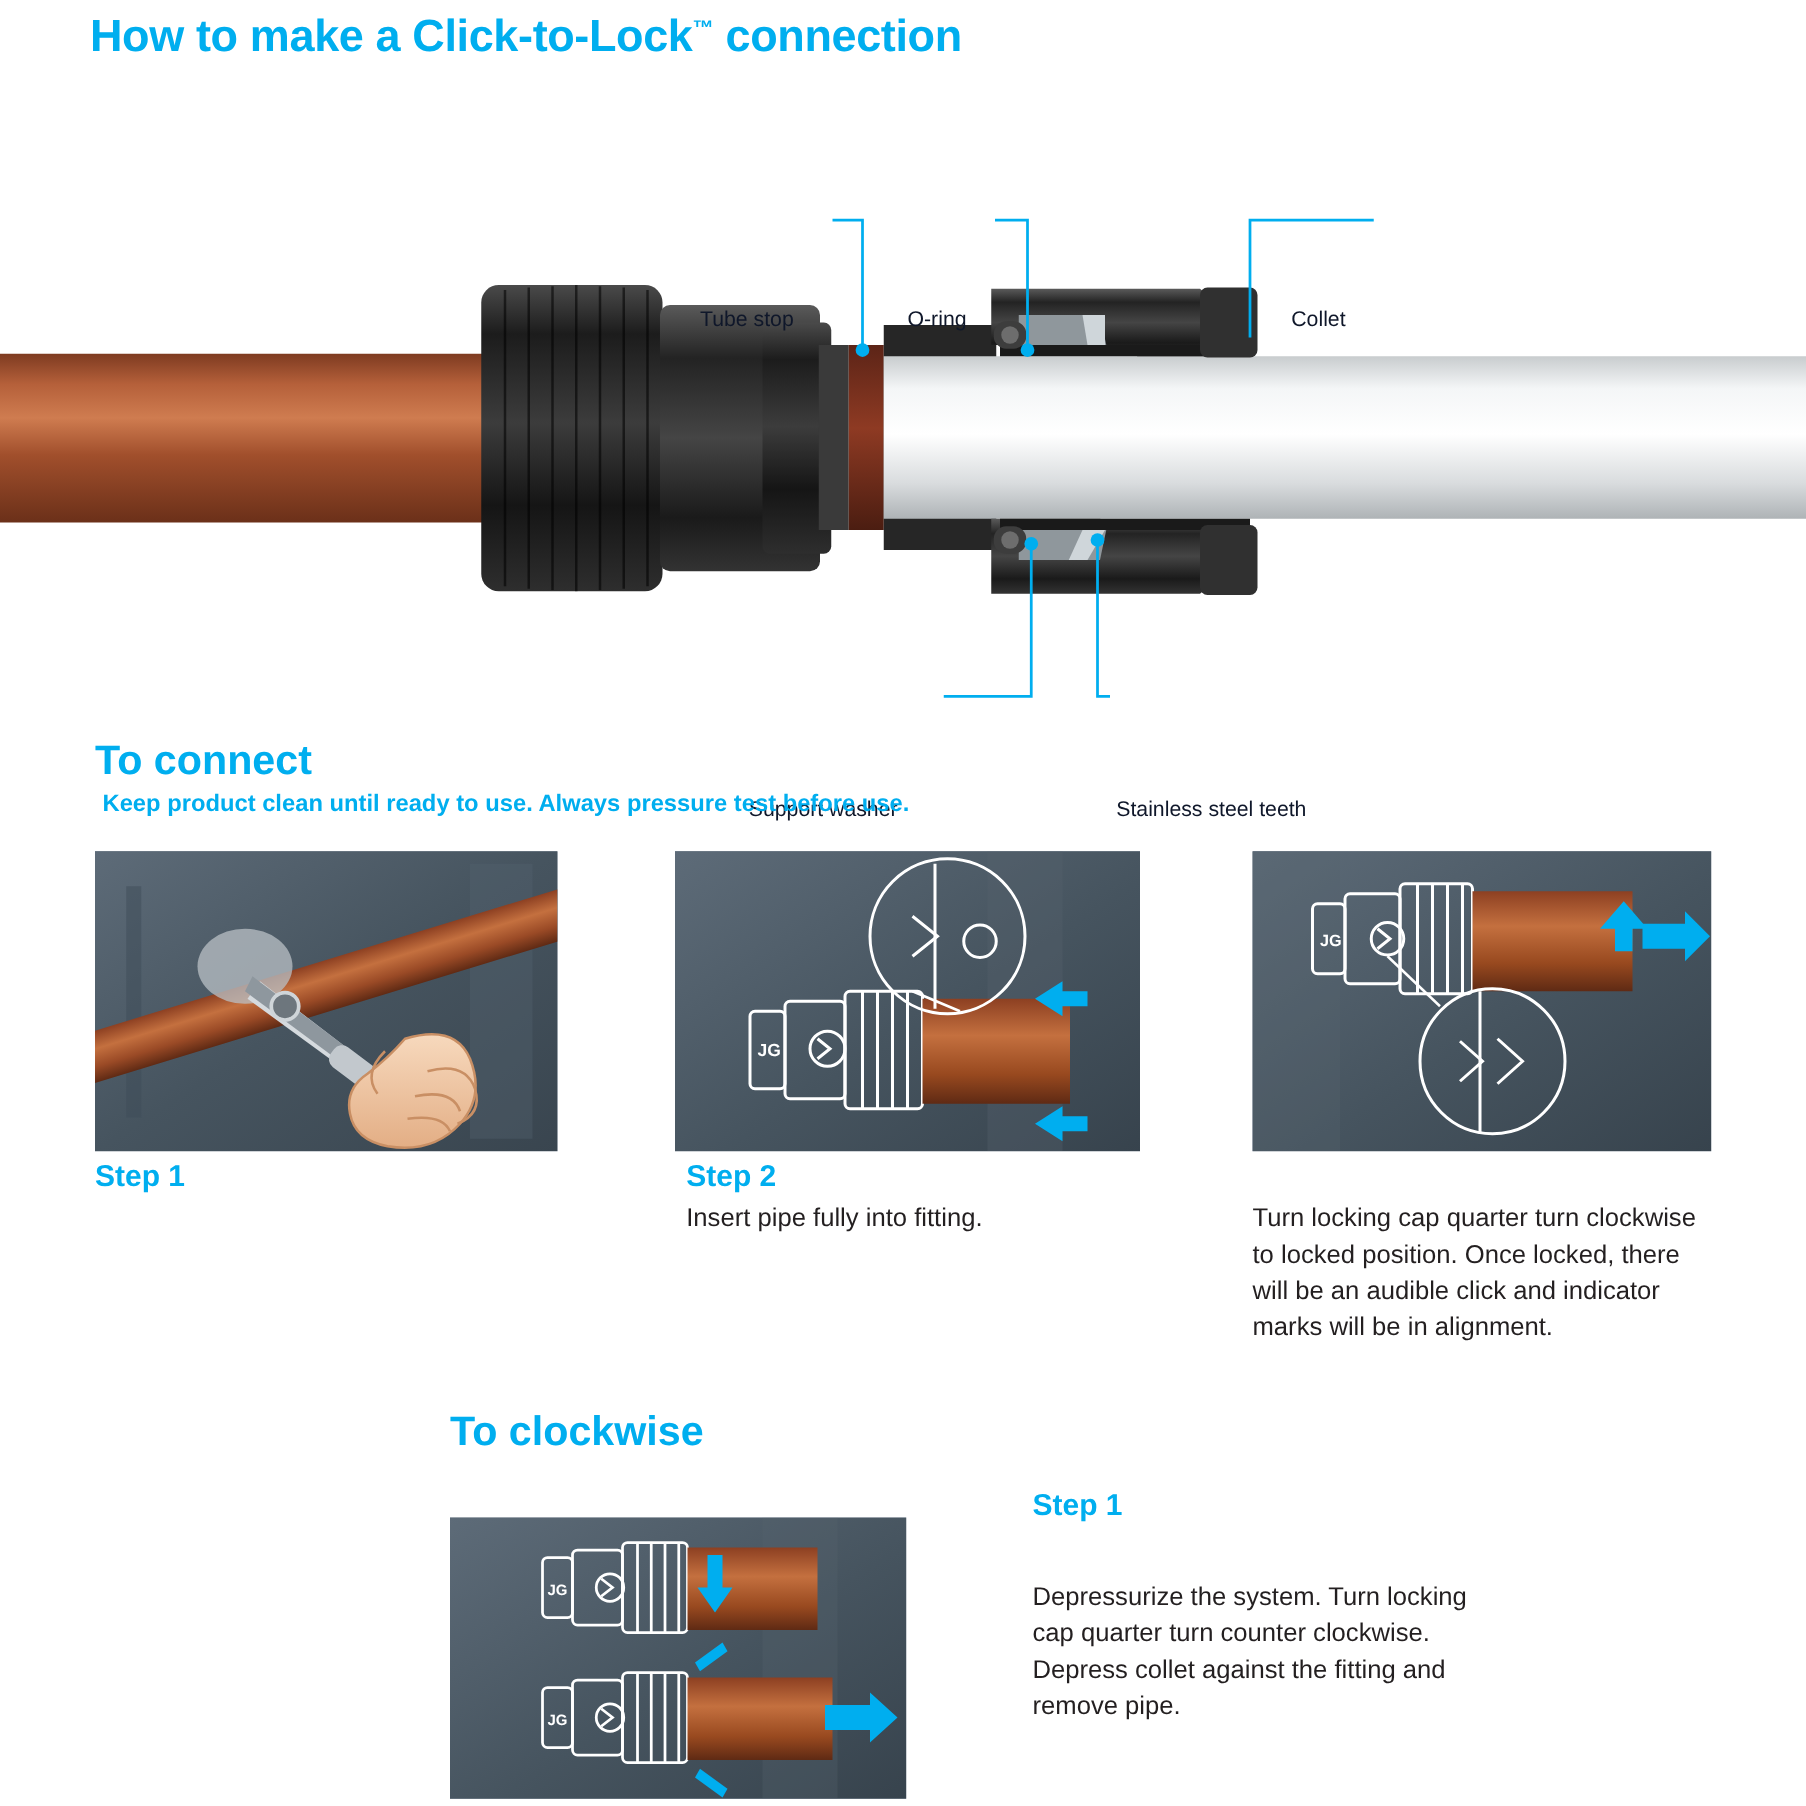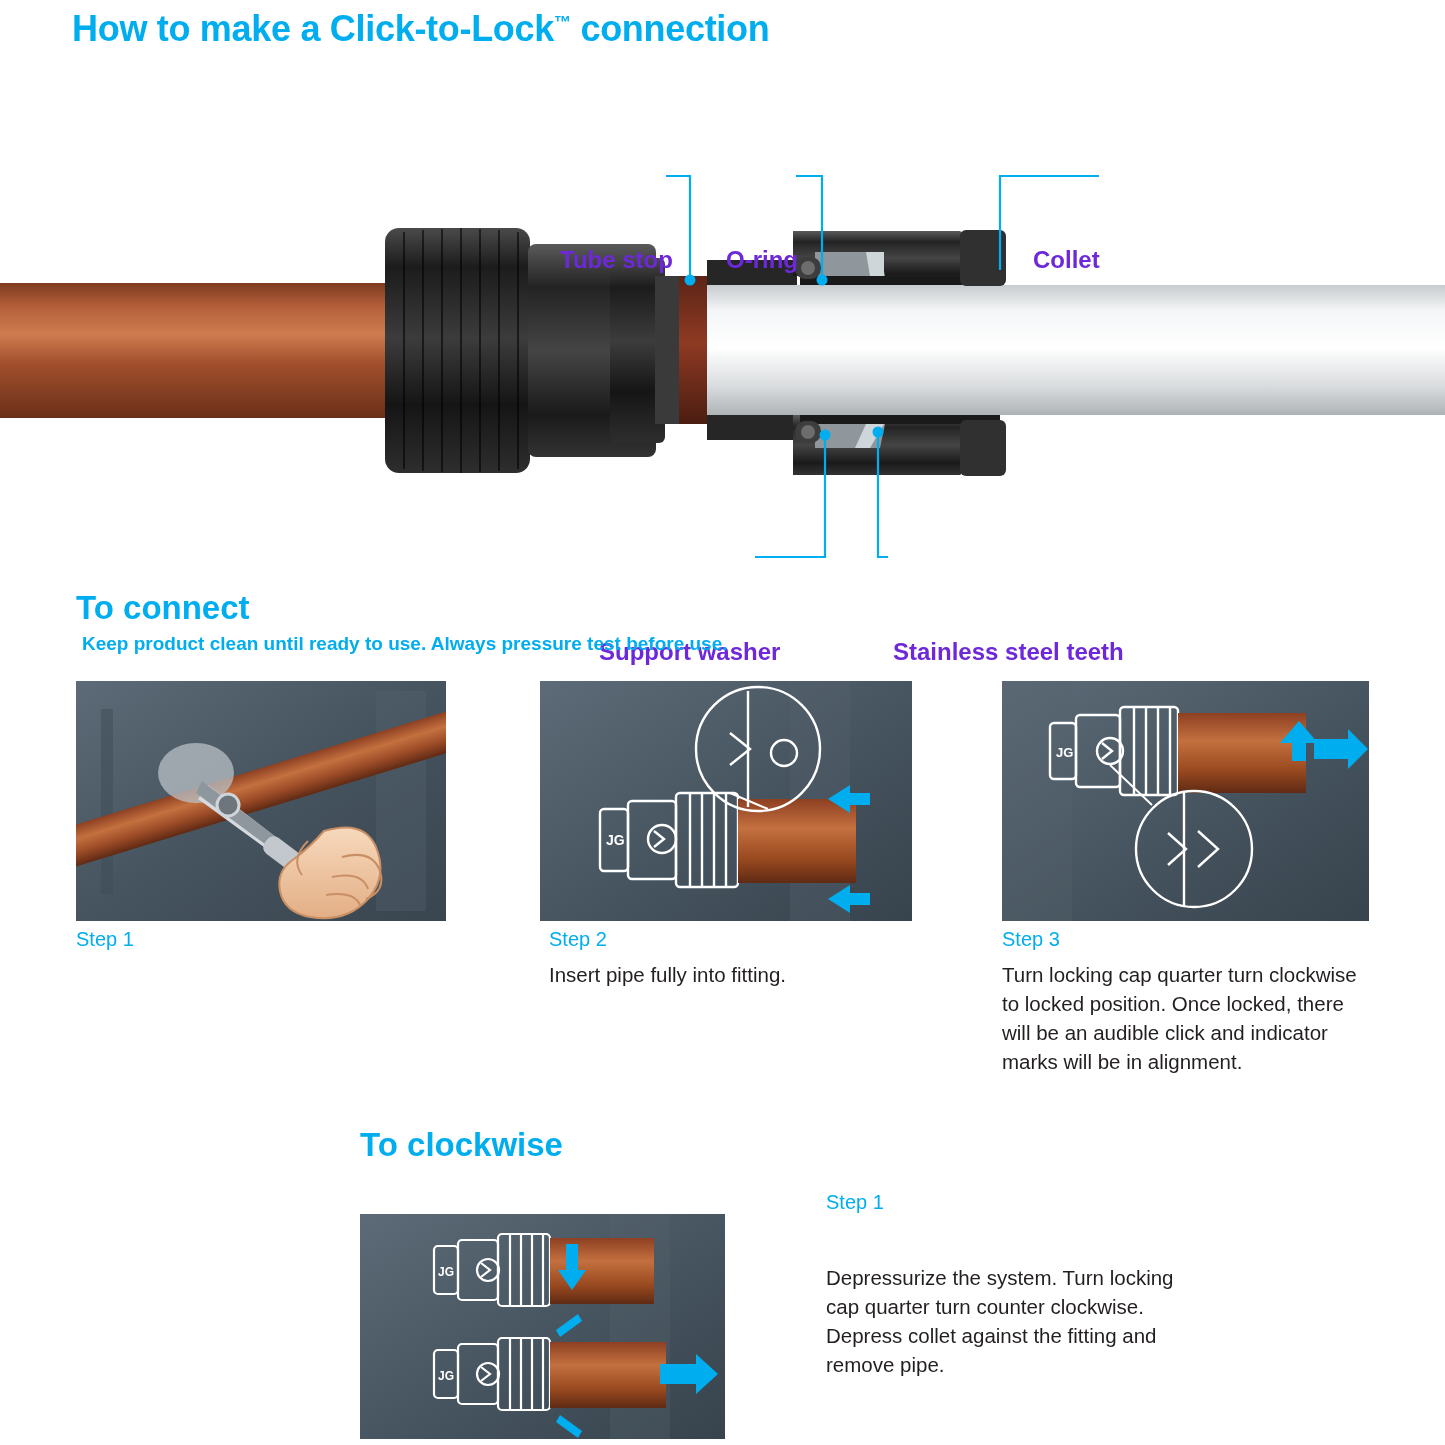--- a/index.html
+++ b/index.html
@@ -42,23 +42,23 @@
     position: absolute;
     left: 0;
     top: 100px;
     width: 1445px;
     height: 480px;
   }
   .hero svg { display:block; }
 
   .callout-label {
     position: absolute;
-    font-size: 24px;
-    font-weight: bold;
-    color: #6d28d9;
+    font-size: 17px;
+    font-weight: normal;
+    color: #0f172a;
     white-space: nowrap;
   }
   #lbl-tube-stop { left: 560px; top: 146px; }
   #lbl-o-ring    { left: 726px; top: 146px; }
   #lbl-collet    { left: 1033px; top: 146px; }
   #lbl-support   { left: 599px; top: 538px; }
   #lbl-teeth     { left: 893px; top: 538px; }
 
   
   .section-head {
@@ -90,22 +90,22 @@
   .panel svg { display: block; }
 
   #panel-1 { left: 76px;  top: 681px; width: 370px; height: 240px; }
   #panel-2 { left: 540px; top: 681px; width: 372px; height: 240px; }
   #panel-3 { left: 1002px;top: 681px; width: 367px; height: 240px; }
   #panel-d1 { left: 360px; top: 1214px; width: 365px; height: 225px; }
 
   
   .step-title {
     position: absolute;
-    font-size: 20px;
-    font-weight: normal;
+    font-size: 24px;
+    font-weight: bold;
     color: #00aeef;
     white-space: nowrap;
   }
   .step-body {
     position: absolute;
     font-size: 20.5px;
     line-height: 29px;
     color: #231f20;
   }
   #step1-title { left: 76px;  top: 928px; }
@@ -369,21 +369,20 @@
         <path d="M166 152 l18 16 l-18 16" fill="none" stroke="#ffffff" stroke-width="2.4"></path>
         <path d="M196 150 l20 18 l-20 18" fill="none" stroke="#ffffff" stroke-width="2.4"></path>
         <line x1="150" y1="124" x2="108" y2="84" stroke="#ffffff" stroke-width="2"></line>
       </g>
     </svg>
   </div>
 
   <div class="step-title" id="step1-title">Step 1</div>
   <div class="step-title" id="step2-title">Step 2</div>
   <div class="step-body" id="step2-body">Insert pipe fully into fitting.</div>
-  <div class="step-title" id="step3-title">Step 3</div>
   <div class="step-body" id="step3-body">Turn locking cap quarter turn clockwise to locked position. Once locked, there will be an audible click and indicator marks will be in alignment.</div>
 
   <div class="section-head" id="head-disconnect">To clockwise</div>
 
   <div class="panel" id="panel-d1">
     <svg width="365" height="225" viewBox="0 0 365 225">
       <defs>
         <linearGradient id="bg4" x1="0" y1="0" x2="1" y2="1">
           <stop offset="0%" stop-color="#5d6b78"></stop>
           <stop offset="55%" stop-color="#46545f"></stop>

